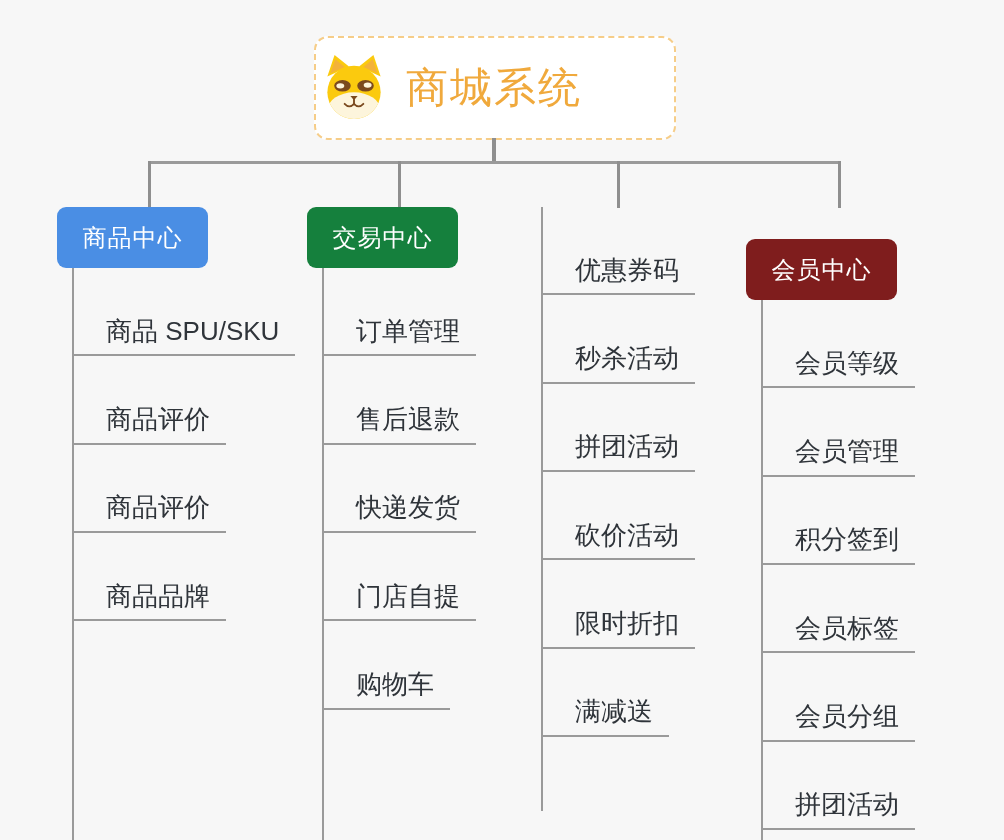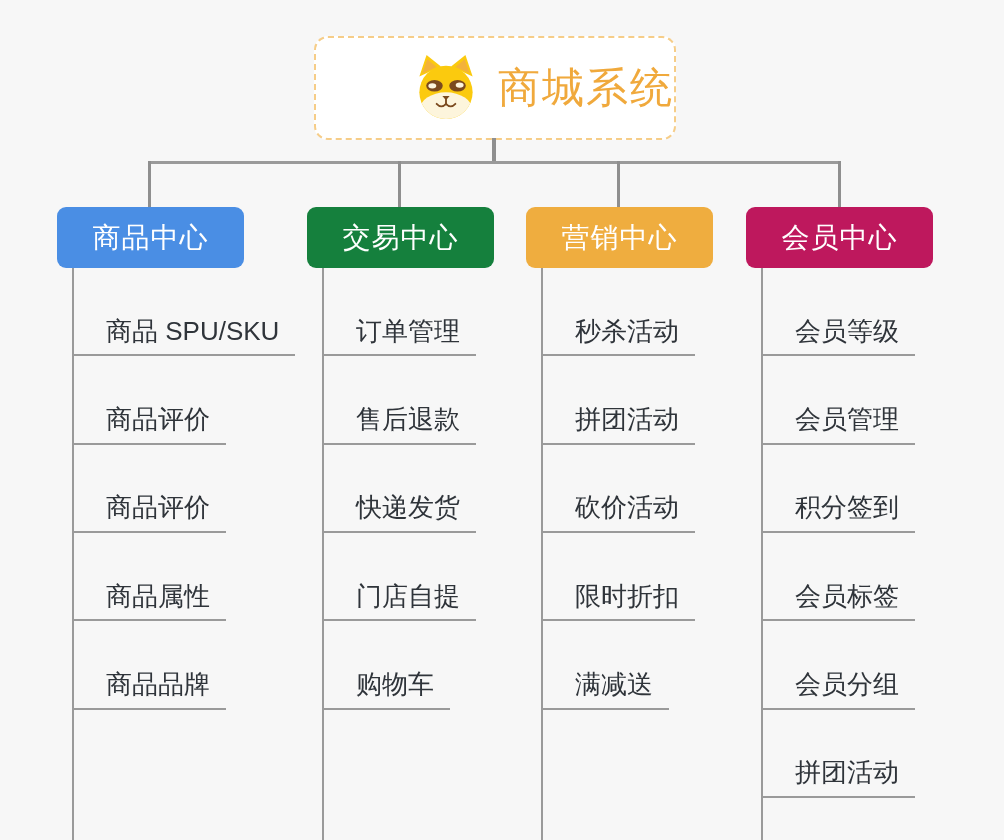--- a/index.html
+++ b/index.html
@@ -9,21 +9,21 @@
     font-family:"Liberation Sans","DejaVu Sans",sans-serif;
     position:relative;overflow:hidden;
   }
   .canvas{position:absolute;inset:0;}
 
   
   .root-node{
     position:absolute;left:314px;top:36px;width:362px;height:104px;
     background:#ffffff;border:2px dashed #f6cd88;border-radius:14px;
     box-sizing:border-box;
-    display:flex;align-items:center;justify-content:flex-end;gap:14px;
+    display:flex;align-items:center;justify-content:flex-start;gap:14px;
   }
   .root-title{
     font-size:42px;line-height:1;color:#f0a93c;font-weight:500;
     letter-spacing:2px;
   }
   .doge{width:76px;height:72px;flex:0 0 auto;}
 
   
   .conn{position:absolute;background:#8f8f8f;}
   .conn-root-stub{left:492px;top:138px;width:4px;height:26px;}
@@ -34,23 +34,23 @@
   .conn-drop-3{left:617px;}
   .conn-drop-4{left:838px;}
 
   
   .branch{position:absolute;top:207px;width:187px;}
   .branch-1{left:57px;}
   .branch-2{left:307px;}
   .branch-3{left:526px;}
   .branch-4{left:746px;}
   .branch-node{
-    width:187px;height:61px;border-radius:9px;
+    width:151px;height:61px;border-radius:9px;
     display:flex;align-items:center;justify-content:center;
-    color:#ffffff;font-size:28px;letter-spacing:1px;
+    color:#ffffff;font-size:24px;letter-spacing:1px;
     box-sizing:border-box;
   }
   
   .branch-children{
     position:relative;margin-left:15px;height:604px;
     display:flex;flex-direction:column;
   }
   .branch-children::before{       
     content:"";position:absolute;left:0;top:0;bottom:0;
     width:2px;background:#9a9a9a;
@@ -116,23 +116,20 @@
   </div>
 
   <div class="child-item">
     <span class="child-label">商品评价</span>
   </div>
 
   <div class="child-item">
     <span class="child-label">商品评价</span>
   </div>
 
-  <div class="child-item">
-    <span class="child-label">商品属性</span>
-  </div>
 
 
   <div class="child-item">
     <span class="child-label">商品品牌</span>
   </div>
 </div>
   </div>
 
   <div class="branch branch-2">
     <div class="branch-node" style="background: #15803d;">交易中心</div>
@@ -154,22 +151,24 @@
   </div>
 
   <div class="child-item">
     <span class="child-label">购物车</span>
   </div>
 
 </div>
   </div>
 
   <div class="branch branch-3">
-    <div class="branch-node" style="background: rgb(239, 173, 63);">营销中心</div>
-    <div class="branch-children">
+    <div class="branch-children">
+  <div class="child-item">
+    <span class="child-label">优惠券码</span>
+  </div>
 
   <div class="child-item">
     <span class="child-label">秒杀活动</span>
   </div>
 
   <div class="child-item">
     <span class="child-label">拼团活动</span>
   </div>
 
   <div class="child-item">
@@ -180,21 +179,21 @@
     <span class="child-label">限时折扣</span>
   </div>
 
   <div class="child-item">
     <span class="child-label">满减送</span>
   </div>
 </div>
   </div>
 
   <div class="branch branch-4">
-    <div class="branch-node" style="background: #be185d;">会员中心</div>
+    <div class="branch-node" style="background: #7f1d1d; margin-top: 32px;">会员中心</div>
     <div class="branch-children">
   <div class="child-item">
     <span class="child-label">会员等级</span>
   </div>
 
   <div class="child-item">
     <span class="child-label">会员管理</span>
   </div>
 
   <div class="child-item">

